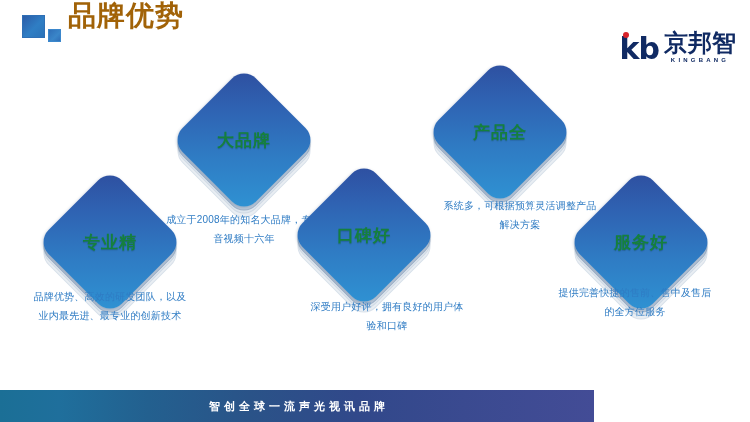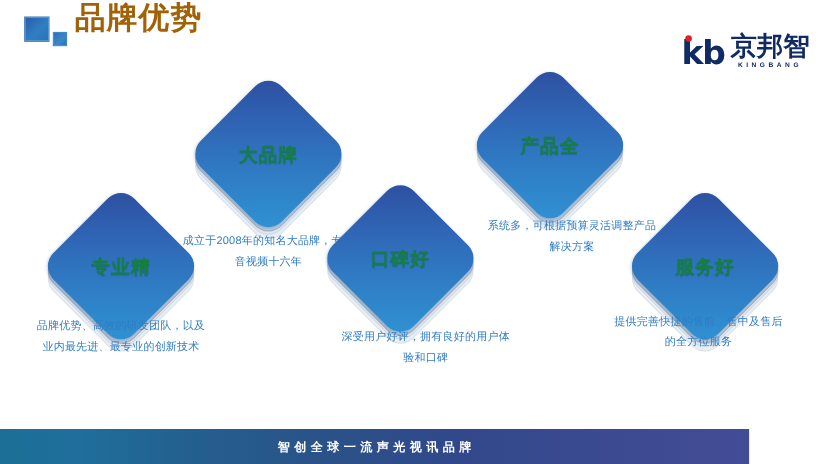--- a/index.html
+++ b/index.html
@@ -199,21 +199,21 @@
     line-height: 19px;
     color: #2f7cc4;
     letter-spacing: 0.2px;
   }
 
   
   .footer {
     position: absolute;
     left: 0;
     bottom: 0;
-    width: 681px;
+    width: 594px;
     height: 32px;
     background: linear-gradient(90deg,
       #1b6f96 0%,
       #1f6f9c 10%,
       #23608f 25%,
       #2a5388 42%,
       #31488a 60%,
       #3a4a90 78%,
       #434c96 100%);
     display: flex;

